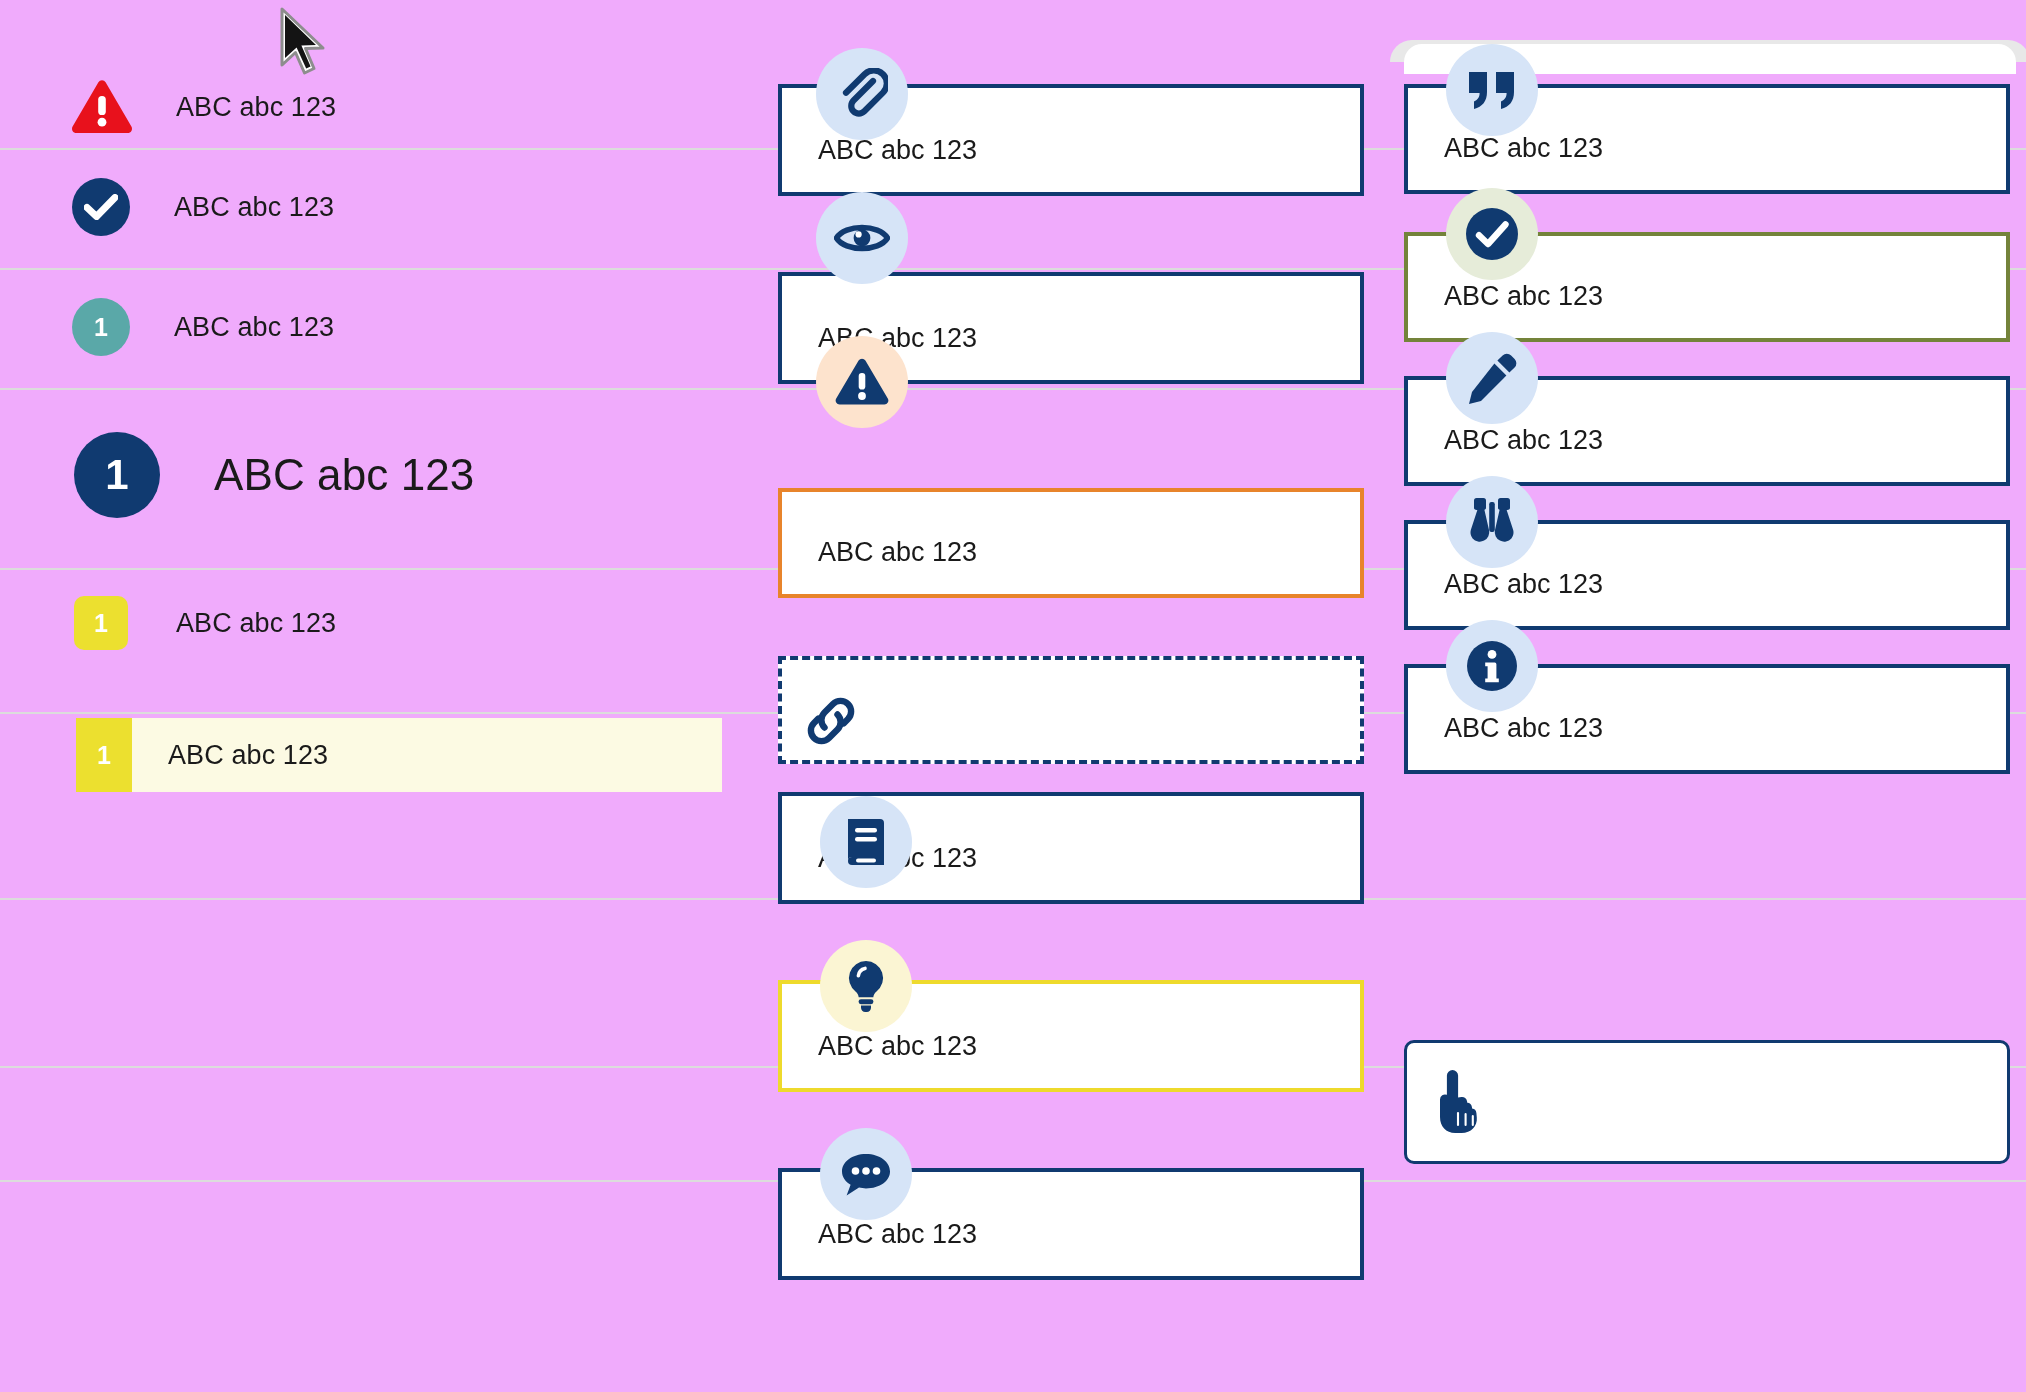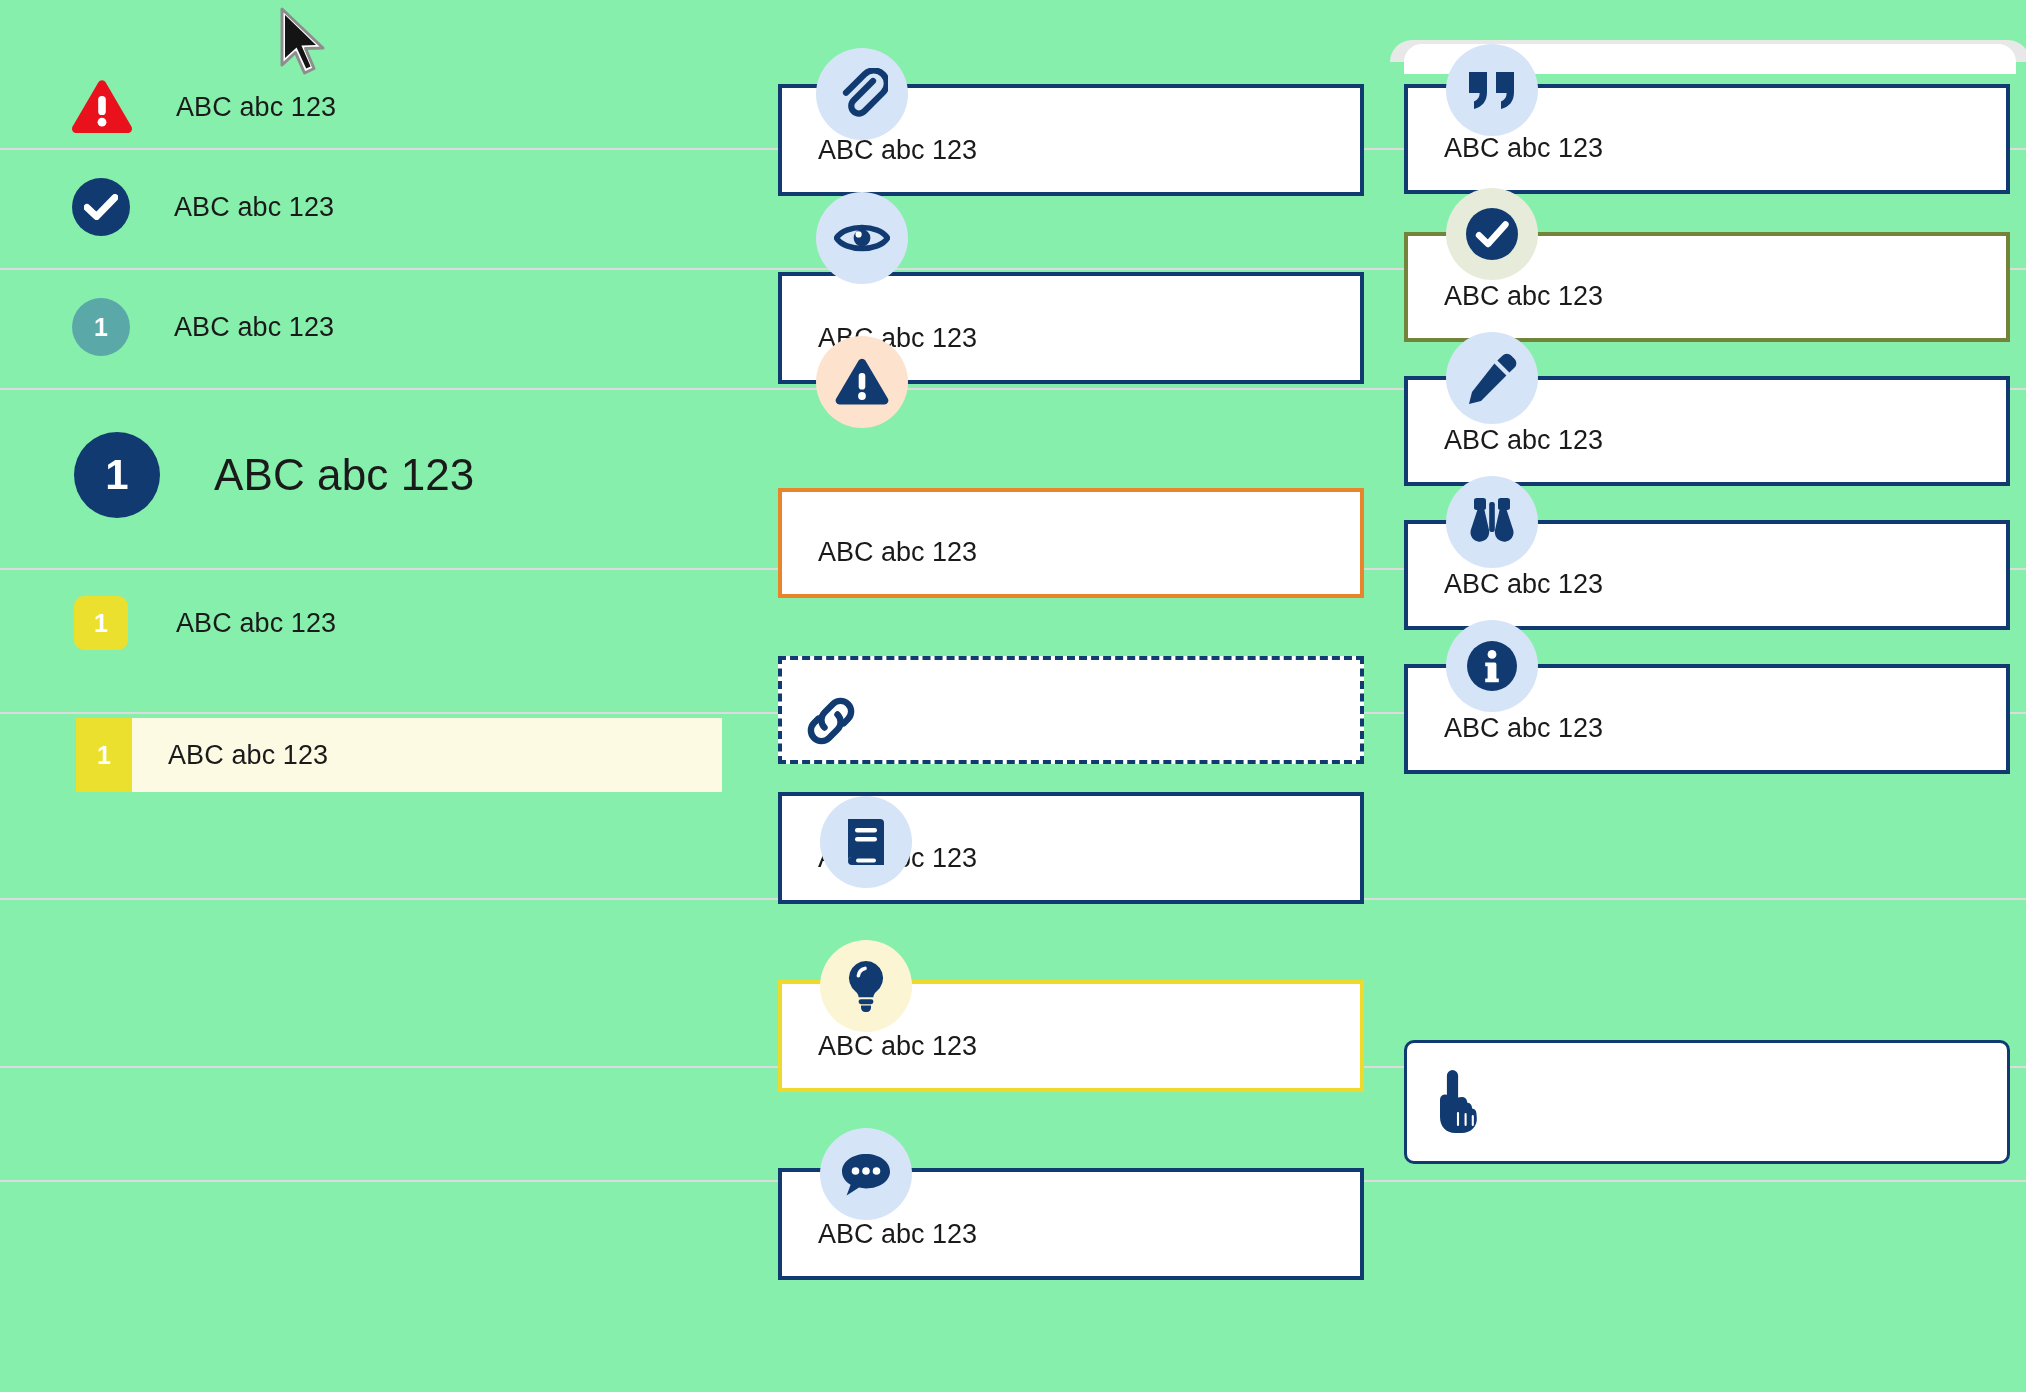--- a/index.html
+++ b/index.html
@@ -9,21 +9,21 @@
     height: 1392px;
     background: #ffffff;
     font-family: "Liberation Sans", "DejaVu Sans", sans-serif;
     overflow: hidden;
   }
 
   #stage {
     position: relative;
     width: 2026px;
     height: 1392px;
-    background: #86efac;
+    background: #f0abfc;
   }
 
   
   .rule {
     position: absolute;
     left: 0;
     width: 2026px;
     height: 2px;
     background: #dcdcdc;
     z-index: 1;

